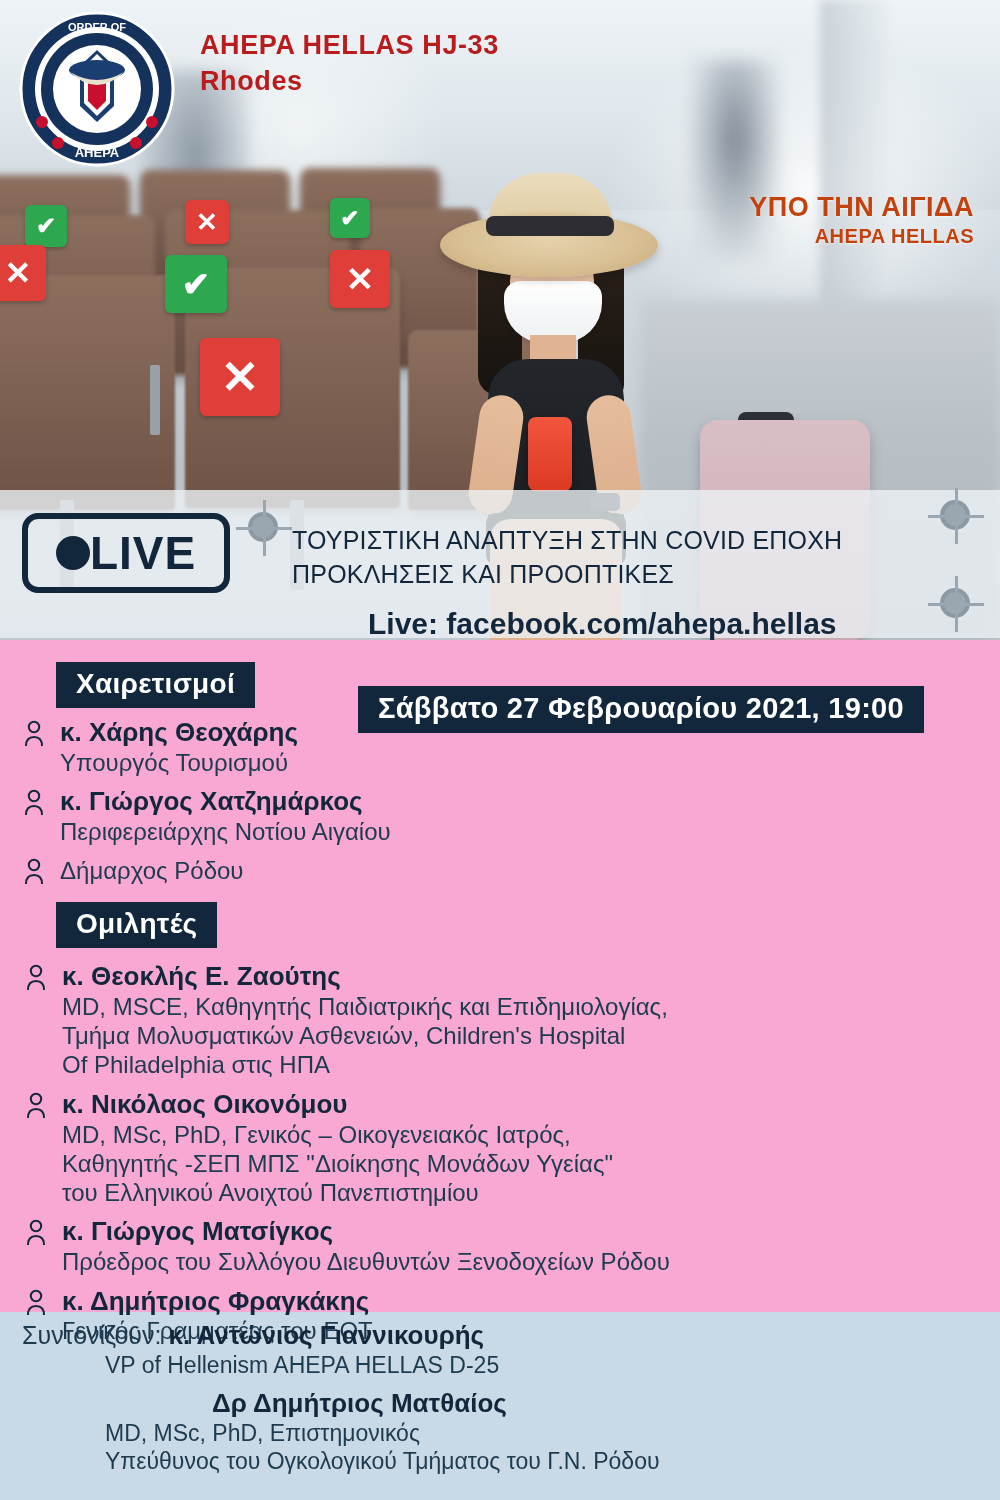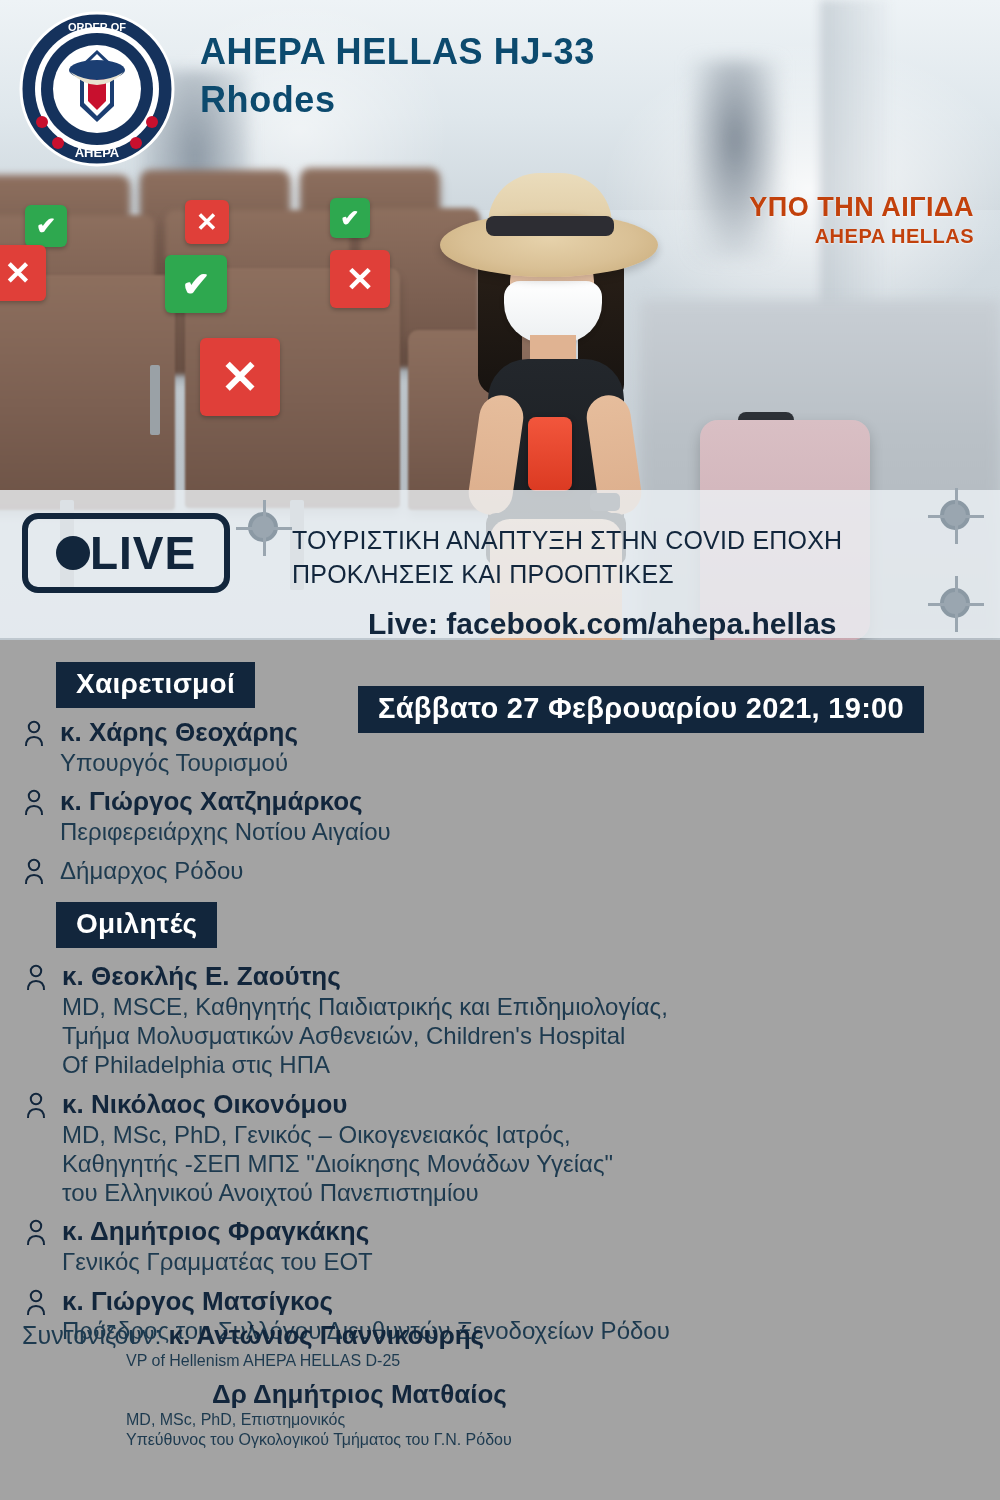--- a/index.html
+++ b/index.html
@@ -185,21 +185,21 @@
   }
   .aegis .l1 { font-size: 27px; font-weight: bold; letter-spacing: .5px; }
   .aegis .l2 { font-size: 20px; font-weight: bold; letter-spacing: .5px; margin-top: 2px;}
 
   
   .logo {
     position: absolute; left: 18px; top: 10px; width: 158px; height: 158px;
   }
   .org-title {
     position: absolute; left: 200px; top: 28px;
-    color: #0c4a6e; font-size: 36px; font-weight: bold; line-height: 1.32;
+    color: #b91c1c; font-size: 27px; font-weight: bold; line-height: 1.32;
     letter-spacing: .6px;
   }
 
   
   .live-bar {
     position: absolute; left: 0; top: 490px; width: 1000px; height: 148px;
     background: rgba(236,241,245,0.80);
   }
   .live-box {
     position: absolute; left: 22px; top: 513px;
@@ -225,22 +225,22 @@
     color: #12263c; font-weight: normal; font-size: 25px; line-height: 1.34;
     letter-spacing: .2px;
   }
   .talk-link {
     position: absolute; left: 368px; top: 593px;
     color: #12263c; font-weight: bold; font-size: 30px; margin-top: 14px;
   }
 
   
   .body-area {
-    position: absolute; left: 0; top: 640px; width: 1000px; height: 860px;
-    background: #a3a3a3;
+    position: absolute; left: 0; top: 640px; width: 1000px; height: 672px;
+    background: #f9a8d4;
     color: #173042;
   }
   .ribbon {
     display: inline-block;
     background: #12263c; color: #ffffff;
     font-weight: bold; font-size: 28px;
     padding: 6px 20px 8px 20px;
     letter-spacing: .3px;
   }
   .row-greet { position: absolute; left: 56px; top: 22px; }
@@ -253,21 +253,21 @@
   .person-icon {
     position: absolute; left: 0; top: 2px; width: 24px; height: 28px;
   }
   .greet-list { position: absolute; left: 22px; top: 68px; width: 900px; }
   .row-speak { position: absolute; left: 56px; top: 262px; }
   .speak-list { position: absolute; left: 24px; top: 312px; width: 950px; }
 
   .mods { position: absolute; left: 22px; top: 680px; width: 960px; }
   .mods .lead { font-size: 25px; color: #1d3a4f; }
   .mods .lead b { color: #12263c; font-size: 26px; }
-  .mods .sub { font-size: 16px; color: #1d3a4f; margin-left: 104px; line-height: 1.24; }
+  .mods .sub { font-size: 23px; color: #1d3a4f; margin-left: 83px; line-height: 1.24; }
   .mods .name2 { font-size: 26px; font-weight: bold; color: #12263c; margin-left: 190px; margin-top: 8px;}
 </style>
 </head>
 <body>
 
 <div class="poster">
 
   <div class="hero">
     <div class="bg-top"></div>
     <div class="bg-glow"></div>
@@ -447,33 +447,33 @@
         <div class="prole">του Ελληνικού Ανοιχτού Πανεπιστημίου</div>
       </div>
 
       <div class="person">
         <span class="person-icon">
           <svg width="24" height="28" viewBox="0 0 24 28">
               <circle cx="12" cy="7" r="5.2" fill="none" stroke="#12263c" stroke-width="2"></circle>
               <path d="M4 26 q0-9 8-9 q8 0 8 9" fill="none" stroke="#12263c" stroke-width="2"></path>
             </svg>
         </span>
+        <div class="pname">κ. Γιώργος Ματσίγκος</div>
+        <div class="prole">Πρόεδρος του Συλλόγου Διευθυντών Ξενοδοχείων Ρόδου</div>
+      </div>
+
+      <div class="person">
+        <span class="person-icon">
+          <svg width="24" height="28" viewBox="0 0 24 28">
+              <circle cx="12" cy="7" r="5.2" fill="none" stroke="#12263c" stroke-width="2"></circle>
+              <path d="M4 26 q0-9 8-9 q8 0 8 9" fill="none" stroke="#12263c" stroke-width="2"></path>
+            </svg>
+        </span>
         <div class="pname">κ. Δημήτριος Φραγκάκης</div>
         <div class="prole">Γενικός Γραμματέας του ΕΟΤ</div>
-      </div>
-
-      <div class="person">
-        <span class="person-icon">
-          <svg width="24" height="28" viewBox="0 0 24 28">
-              <circle cx="12" cy="7" r="5.2" fill="none" stroke="#12263c" stroke-width="2"></circle>
-              <path d="M4 26 q0-9 8-9 q8 0 8 9" fill="none" stroke="#12263c" stroke-width="2"></path>
-            </svg>
-        </span>
-        <div class="pname">κ. Γιώργος Ματσίγκος</div>
-        <div class="prole">Πρόεδρος του Συλλόγου Διευθυντών Ξενοδοχείων Ρόδου</div>
       </div>
 
     </div>
 
     <div class="mods">
       <div class="lead">
         <span>Συντονίζουν: </span><b>κ. Αντώνιος Γιαννικουρής</b>
       </div>
       <div class="sub">VP of Hellenism AHEPA HELLAS D-25</div>
       <div class="name2">Δρ Δημήτριος Ματθαίος</div>

